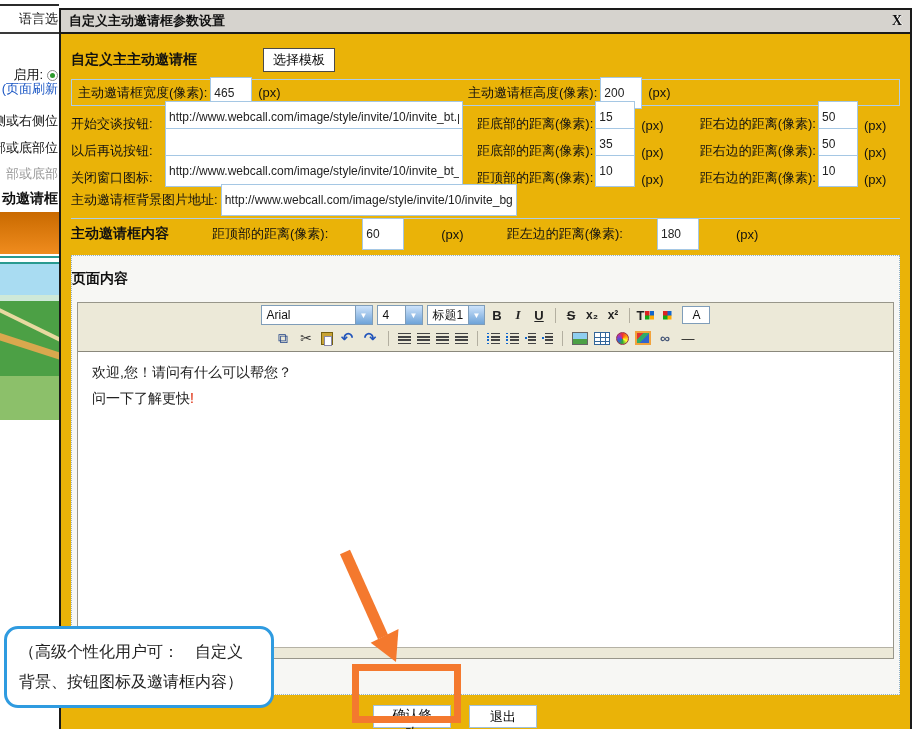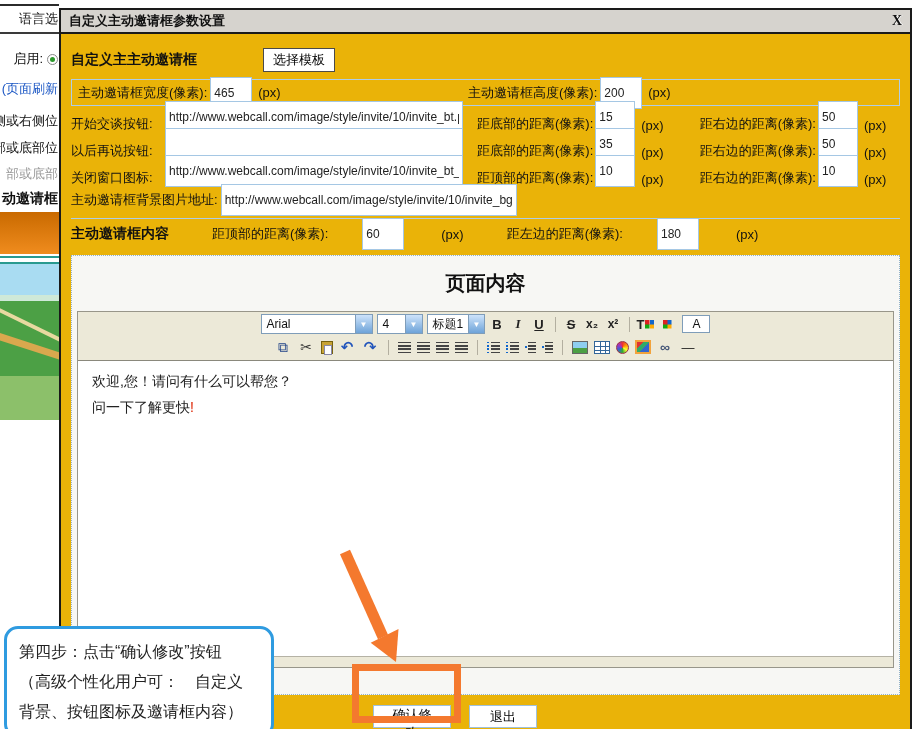--- a/index.html
+++ b/index.html
@@ -51,21 +51,21 @@
   .bgrow { display:flex; align-items:center; height:26px; }
   .bgrow .url { width:296px; margin-left:3px; }
 
   .hline { border-top:1px solid #aecde8; margin-top:5px; }
   .crow { display:flex; align-items:center; height:30px;gap:31px; }
   .crow .h { font-weight:bold; font-size:14px; margin-right:12px; }
   .crow .d2 { margin-left:12px; }
 
   
   .panel { margin-top:6px; border:1px dotted #93b3c9; background:#f7f7f4; height:440px; padding-top:14px; }
-  .panel-title { text-align:center; font-weight:bold; font-size:20px; }
+  .panel-title { font-weight:bold; font-size:14px; }
   .editor { margin:14px 5px 0 5px; border:1px solid #98968a; background:#ece9d8; }
   .tbrow { display:flex; align-items:center; justify-content:center; height:24px; gap:4px; }
   .tbrow2 { display:flex; align-items:center; justify-content:center; height:24px; gap:6px; padding-bottom:2px; }
   .sep { width:1px; height:15px; background:#b3afa0; margin:0 3px; }
   .tbb { min-width:17px; height:18px; display:flex; align-items:center; justify-content:center; font-size:13px; color:#222; }
   .g-bold { font-weight:bold; }
   .g-italic { font-style:italic; font-weight:bold; font-family:"Liberation Serif",serif; }
   .g-under { text-decoration:underline; font-weight:bold; }
   .g-strike { text-decoration:line-through; font-weight:bold; }
   .g-script { font-size:12px; font-weight:bold; }
@@ -118,21 +118,21 @@
   .hl-rect { position:absolute; left:352px; top:664px; width:109px; height:59px; border:7px solid #F4792E; z-index:55; }
   .arrow-svg { position:absolute; left:330px; top:540px; z-index:55; }
 </style>
 </head>
 <body>
 
 <div class="sliver">
   <div class="sl-topline"></div>
   <div class="sl-row" style="top:10px">语言选</div>
   <div class="sl-thick"></div>
-  <div class="sl-row" style="top:50px"><span>启用:</span><span class="radio"></span></div>
+  <div class="sl-row" style="top:66px"><span>启用:</span><span class="radio"></span></div>
   <div class="sl-row sl-blue" style="top:80px">(页面刷新</div>
   <div class="sl-row" style="top:112px">侧或右侧位</div>
   <div class="sl-row" style="top:139px">部或底部位</div>
   <div class="sl-row sl-gray" style="top:165px">部或底部</div>
   <div class="sl-row sl-bold" style="top:190px">动邀请框</div>
   <div class="sl-orange"></div>
   <div class="sl-teal"></div>
   <div class="sl-img"></div>
 </div>
 
@@ -284,16 +284,15 @@
 
   </div>
 </div>
 
 <svg class="arrow-svg" width="90" height="130">
   <line x1="15" y1="12" x2="53" y2="97" stroke="#F4792E" stroke-width="11"></line>
   <polygon points="66,122 40.7,102.7 68.5,89.1" fill="#F4792E"></polygon>
 </svg>
 <div class="hl-rect"></div>
 <div class="note">
-  <div>第四步：点击“确认修改”按钮</div>
   <div>（高级个性化用户可：　自定义</div>
   <div>背景、按钮图标及邀请框内容）</div>
 </div>
 
 </body></html>

